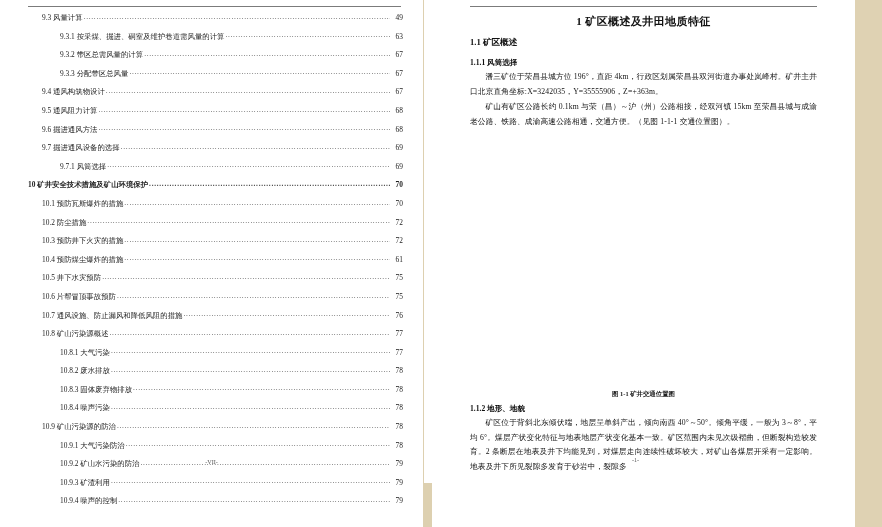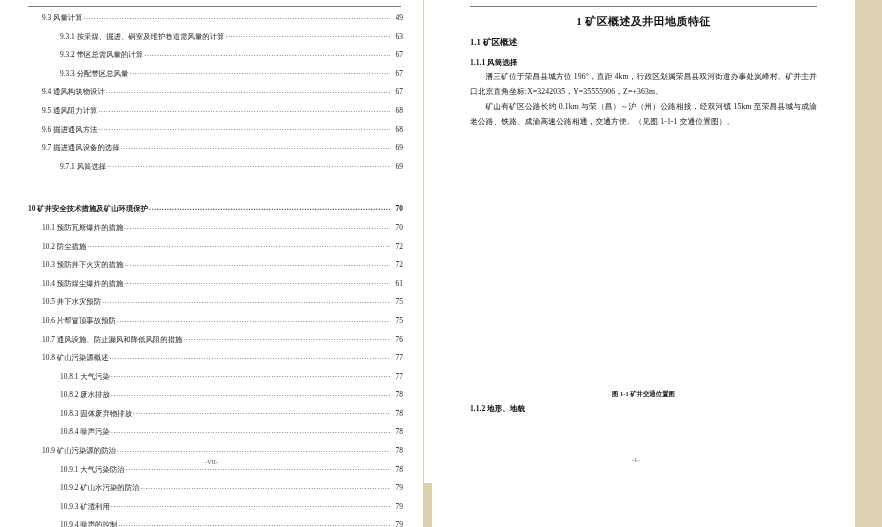--- a/index.html
+++ b/index.html
@@ -71,21 +71,21 @@
     content: "..................................................................................................................................................................................................";
     position: absolute;
     left: 0; bottom: 0px;
     letter-spacing: 0.7px;
     font-size: 7.4px;
     color: #3d3d3d;
   }
   .toc-row .pg { flex: 0 0 auto; text-align: right; min-width: 12px; }
 
   
-  .lvl0 { padding-left: 0px;  font-weight: bold; margin-top: 24px; }
+  .lvl0 { padding-left: 0px;  font-weight: bold; }
   .lvl1 { padding-left: 14px; }
   .lvl2 { padding-left: 32px; }
   .lvl0 .lbl, .lvl0 .pg { font-weight: bold; }
 
   
   .doc-title {
     position: absolute;
     left: 46px; right: 30px;
     top: 14px;
     text-align: center;
@@ -300,17 +300,18 @@
     <div class="h3" style="top:58px">1.1.1 风筒选择</div>
 
     <div class="para" style="top:70px">潘三矿位于荣昌县城方位 196°，直距 4km，行政区划属荣昌县双河街道办事处岚峰村。矿井主井口北京直角坐标:X=3242035，Y=35555906，Z=+363m。</div>
 
     <div class="para" style="top:100px">矿山有矿区公路长约 0.1km 与荣（昌）～沪（州）公路相接，经双河镇 15km 至荣昌县城与成渝老公路、铁路、成渝高速公路相通，交通方便。（见图 1-1-1 交通位置图）。</div>
 
     <div class="fig-caption">图 1-1  矿井交通位置图</div>
 
     <div class="h3" style="top:404px">1.1.2 地形、地貌</div>
 
+    <div class="para" style="top:416px">矿区位于背斜北东倾伏端，地层呈单斜产出，倾向南西 40°～50°。倾角平缓，一般为 3～8°，平均 6°。煤层产状变化特征与地表地层产状变化基本一致。矿区范围内未见次级褶曲，但断裂构造较发育。2 条断层在地表及井下均能见到，对煤层走向连续性破坏较大，对矿山各煤层开采有一定影响。地表及井下所见裂隙多发育于砂岩中，裂隙多</div>
 
     <div class="folio">-1-</div>
   </div>
 
 </div>
 
 </body></html>

